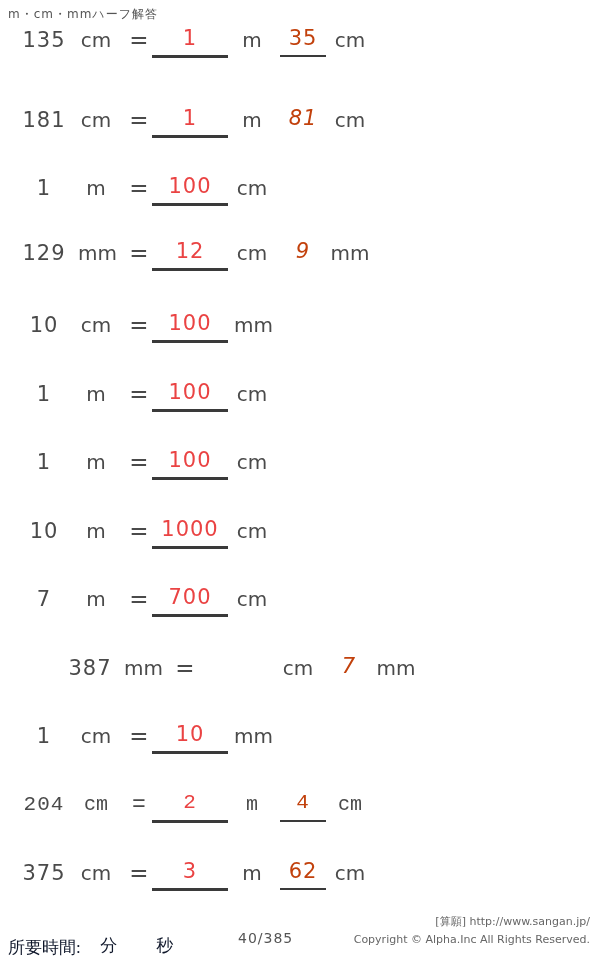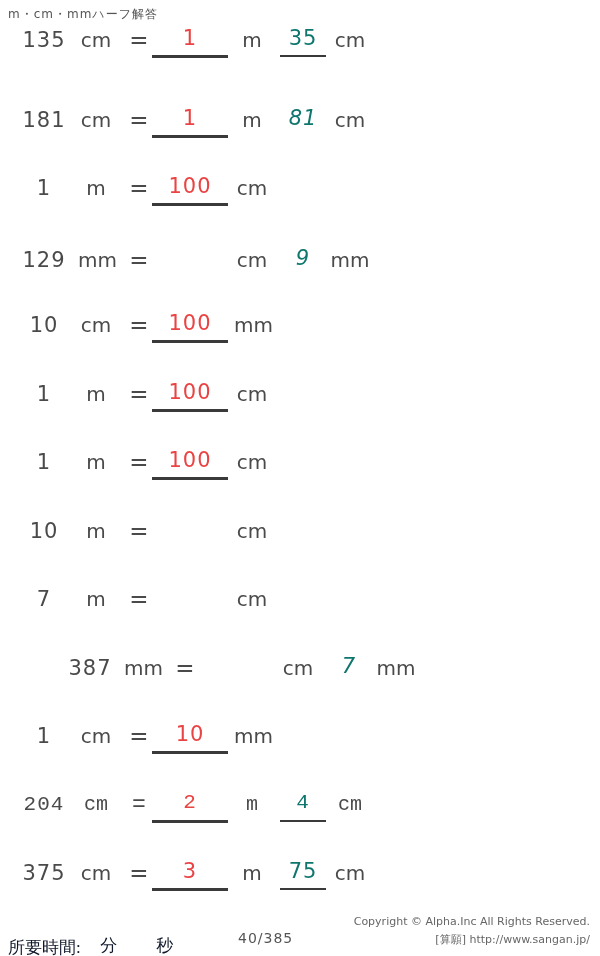--- a/index.html
+++ b/index.html
@@ -23,21 +23,21 @@
   .c-val   { left: 14px;  width: 60px; letter-spacing: 1px; }
   .c-unit1 { left: 78px;  width: 36px; font-size: 20px; }
   .c-eq    { left: 124px; width: 30px; font-size: 23px; }
   .c-blank1 {
     left: 152px; width: 76px; height: 32px; line-height: 30px;
     border-bottom: 3px solid #3a3a3a; color: #ea4343; letter-spacing: 1px;
   }
   .c-unit2 { left: 234px; width: 36px; font-size: 20px; }
   .c-blank2 {
     left: 280px; width: 46px; height: 32px; line-height: 30px;
-    border-bottom: 2px solid #3a3a3a; color: #0f766e; letter-spacing: 1px;
+    border-bottom: 2px solid #3a3a3a; color: #c2410c; letter-spacing: 1px;
   }
   .c-blank2.no-line { border-bottom-color: transparent; font-style: italic; }
   .c-unit3 { left: 330px; width: 40px; font-size: 20px; }
 
   .footer-time {
     position: absolute; left: 8px; top: 922px;
     font-family: Liberation Serif, serif;
     font-size: 17px; color: #0f172a; white-space: nowrap; margin-top: 11px;
   }
   .time-label { display: inline-block; vertical-align: bottom; }
@@ -86,24 +86,25 @@
 
     <div class="row" style="top: 171px;">
       <span class="cell c-val">1</span>
       <span class="cell c-unit1">m</span>
       <span class="cell c-eq">=</span>
       <span class="cell c-blank1">100</span>
       <span class="cell c-unit2">cm</span>
 
     </div>
 
-    <div class="row" style="top: 243px;">
+    <div class="row" style="top: 236px;">
       <span class="cell c-val">129</span>
       <span class="cell c-unit1">mm</span>
       <span class="cell c-eq">=</span>
+      <span class="cell c-blank1">12</span>
       <span class="cell c-unit2">cm</span>
       <span class="cell c-blank2 no-line">9</span>
       <span class="cell c-unit3">mm</span>
     </div>
 
     <div class="row" style="top: 308px;">
       <span class="cell c-val">10</span>
       <span class="cell c-unit1">cm</span>
       <span class="cell c-eq">=</span>
       <span class="cell c-blank1">100</span>
@@ -126,28 +127,30 @@
       <span class="cell c-eq">=</span>
       <span class="cell c-blank1">100</span>
       <span class="cell c-unit2">cm</span>
 
     </div>
 
     <div class="row" style="top: 513.5px;">
       <span class="cell c-val">10</span>
       <span class="cell c-unit1">m</span>
       <span class="cell c-eq">=</span>
+      <span class="cell c-blank1">1000</span>
       <span class="cell c-unit2">cm</span>
 
     </div>
 
     <div class="row" style="top: 582px;">
       <span class="cell c-val">7</span>
       <span class="cell c-unit1">m</span>
       <span class="cell c-eq">=</span>
+      <span class="cell c-blank1">700</span>
       <span class="cell c-unit2">cm</span>
 
     </div>
 
     <div class="row" style="top: 650.5px; margin-left: 46px;">
       <span class="cell c-val">387</span>
       <span class="cell c-unit1">mm</span>
       <span class="cell c-eq">=</span>
       <span class="cell c-unit2">cm</span>
       <span class="cell c-blank2 no-line">7</span>
@@ -172,32 +175,32 @@
       <span class="cell c-blank2">4</span>
       <span class="cell c-unit3">cm</span>
     </div>
 
     <div class="row" style="top: 856px;">
       <span class="cell c-val">375</span>
       <span class="cell c-unit1">cm</span>
       <span class="cell c-eq">=</span>
       <span class="cell c-blank1">3</span>
       <span class="cell c-unit2">m</span>
-      <span class="cell c-blank2">75</span>
+      <span class="cell c-blank2">62</span>
       <span class="cell c-unit3">cm</span>
     </div>
   </div>
 
   <div class="footer-time">
     <span class="time-label">所要時間:</span><span class="time-blank">
         <span>分</span>
         <span>秒</span>
       </span>
   </div>
 
   <div class="page-num">40/385</div>
 
   <div class="copyright">
+    <div>[算願] http://www.sangan.jp/</div>
     <div>Copyright © Alpha.Inc All Rights Reserved.</div>
-    <div>[算願] http://www.sangan.jp/</div>
   </div>
 
 </div>
 
 </body></html>

